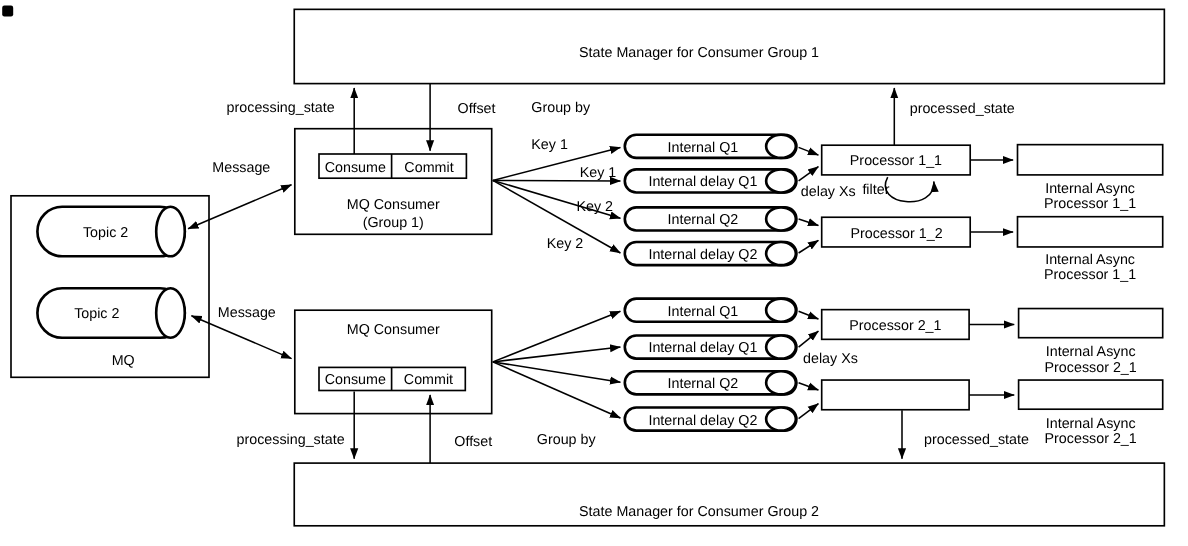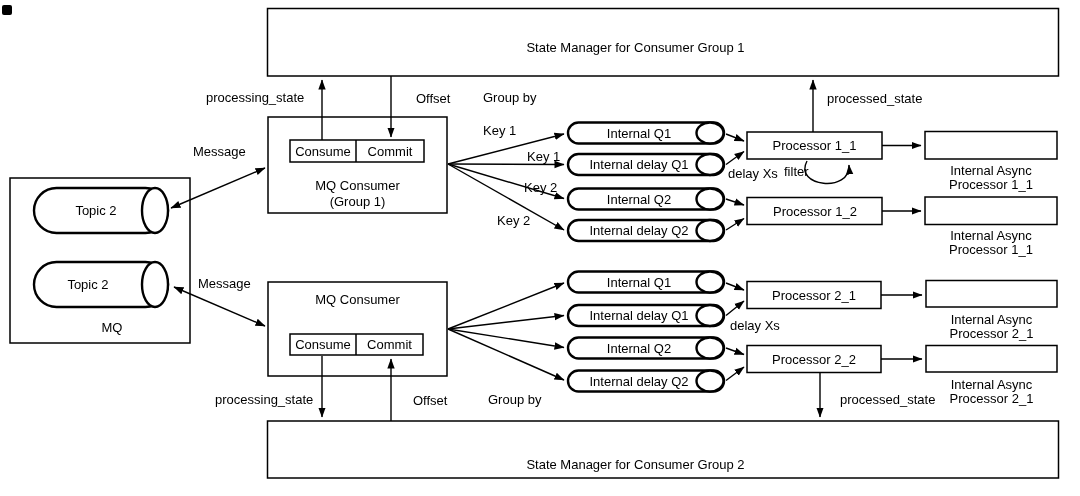--- a/index.html
+++ b/index.html
@@ -154,21 +154,20 @@
   <div class="lbl ctr" style="left:568px; top:223px; width:142px;">Internal delay Q2</div>
 
   <div class="lbl ctr" style="left:568px; top:274.5px; width:142px;">Internal Q1</div>
   <div class="lbl ctr" style="left:568px; top:308px; width:142px;">Internal delay Q1</div>
   <div class="lbl ctr" style="left:568px; top:340.5px; width:142px;">Internal Q2</div>
   <div class="lbl ctr" style="left:568px; top:373.5px; width:142px;">Internal delay Q2</div>
 
   <div class="lbl cell" style="left:747px; top:132px; width:135px; height:27px;">Processor 1_1</div>
   <div class="lbl cell" style="left:747px; top:197.5px; width:136px; height:27px;">Processor 1_2</div>
   <div class="lbl cell" style="left:747px; top:281.5px; width:134px; height:27px;">Processor 2_1</div>
-  <div class="lbl cell" style="left:747px; top:345.5px; width:134px; height:27px;">Processor 2_2</div>
 
   <div class="lbl ctr twol-tight" style="left:925px; top:131.5px; width:132px;">
     <div>Internal Async</div>
     <div>Processor 1_1</div>
   </div>
   <div class="lbl ctr twol-tight" style="left:925px; top:197px; width:132px;">
     <div>Internal Async</div>
     <div>Processor 1_1</div>
   </div>
   <div class="lbl ctr twol-tight" style="left:926px; top:280.5px; width:131px;">

